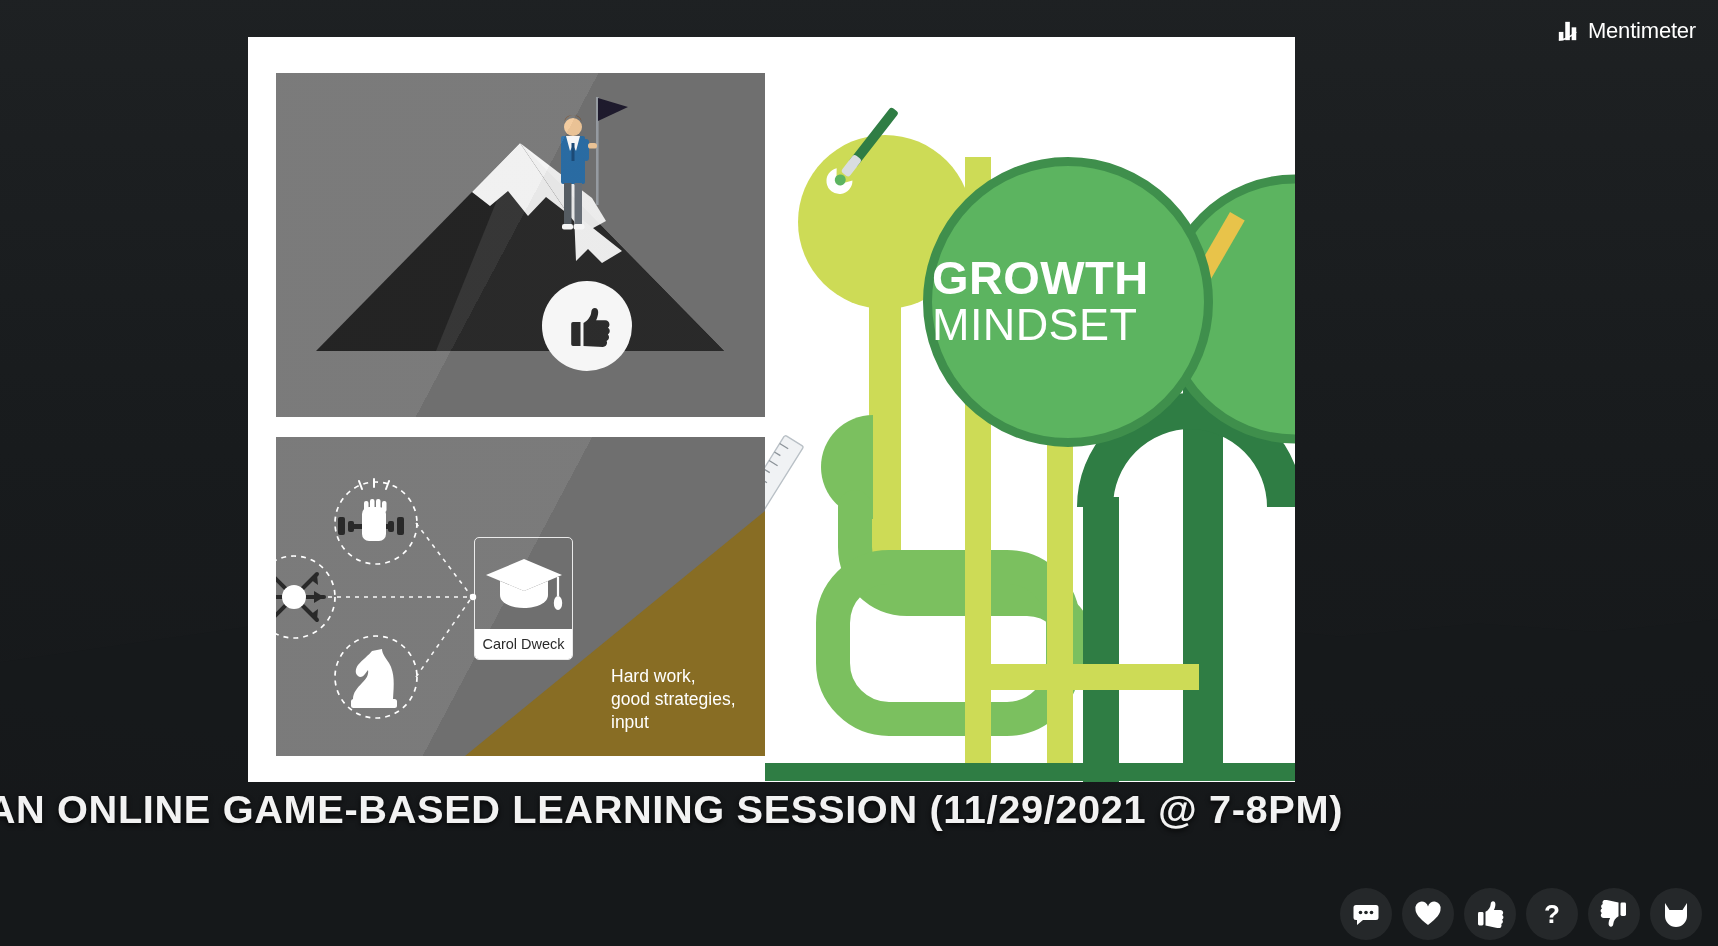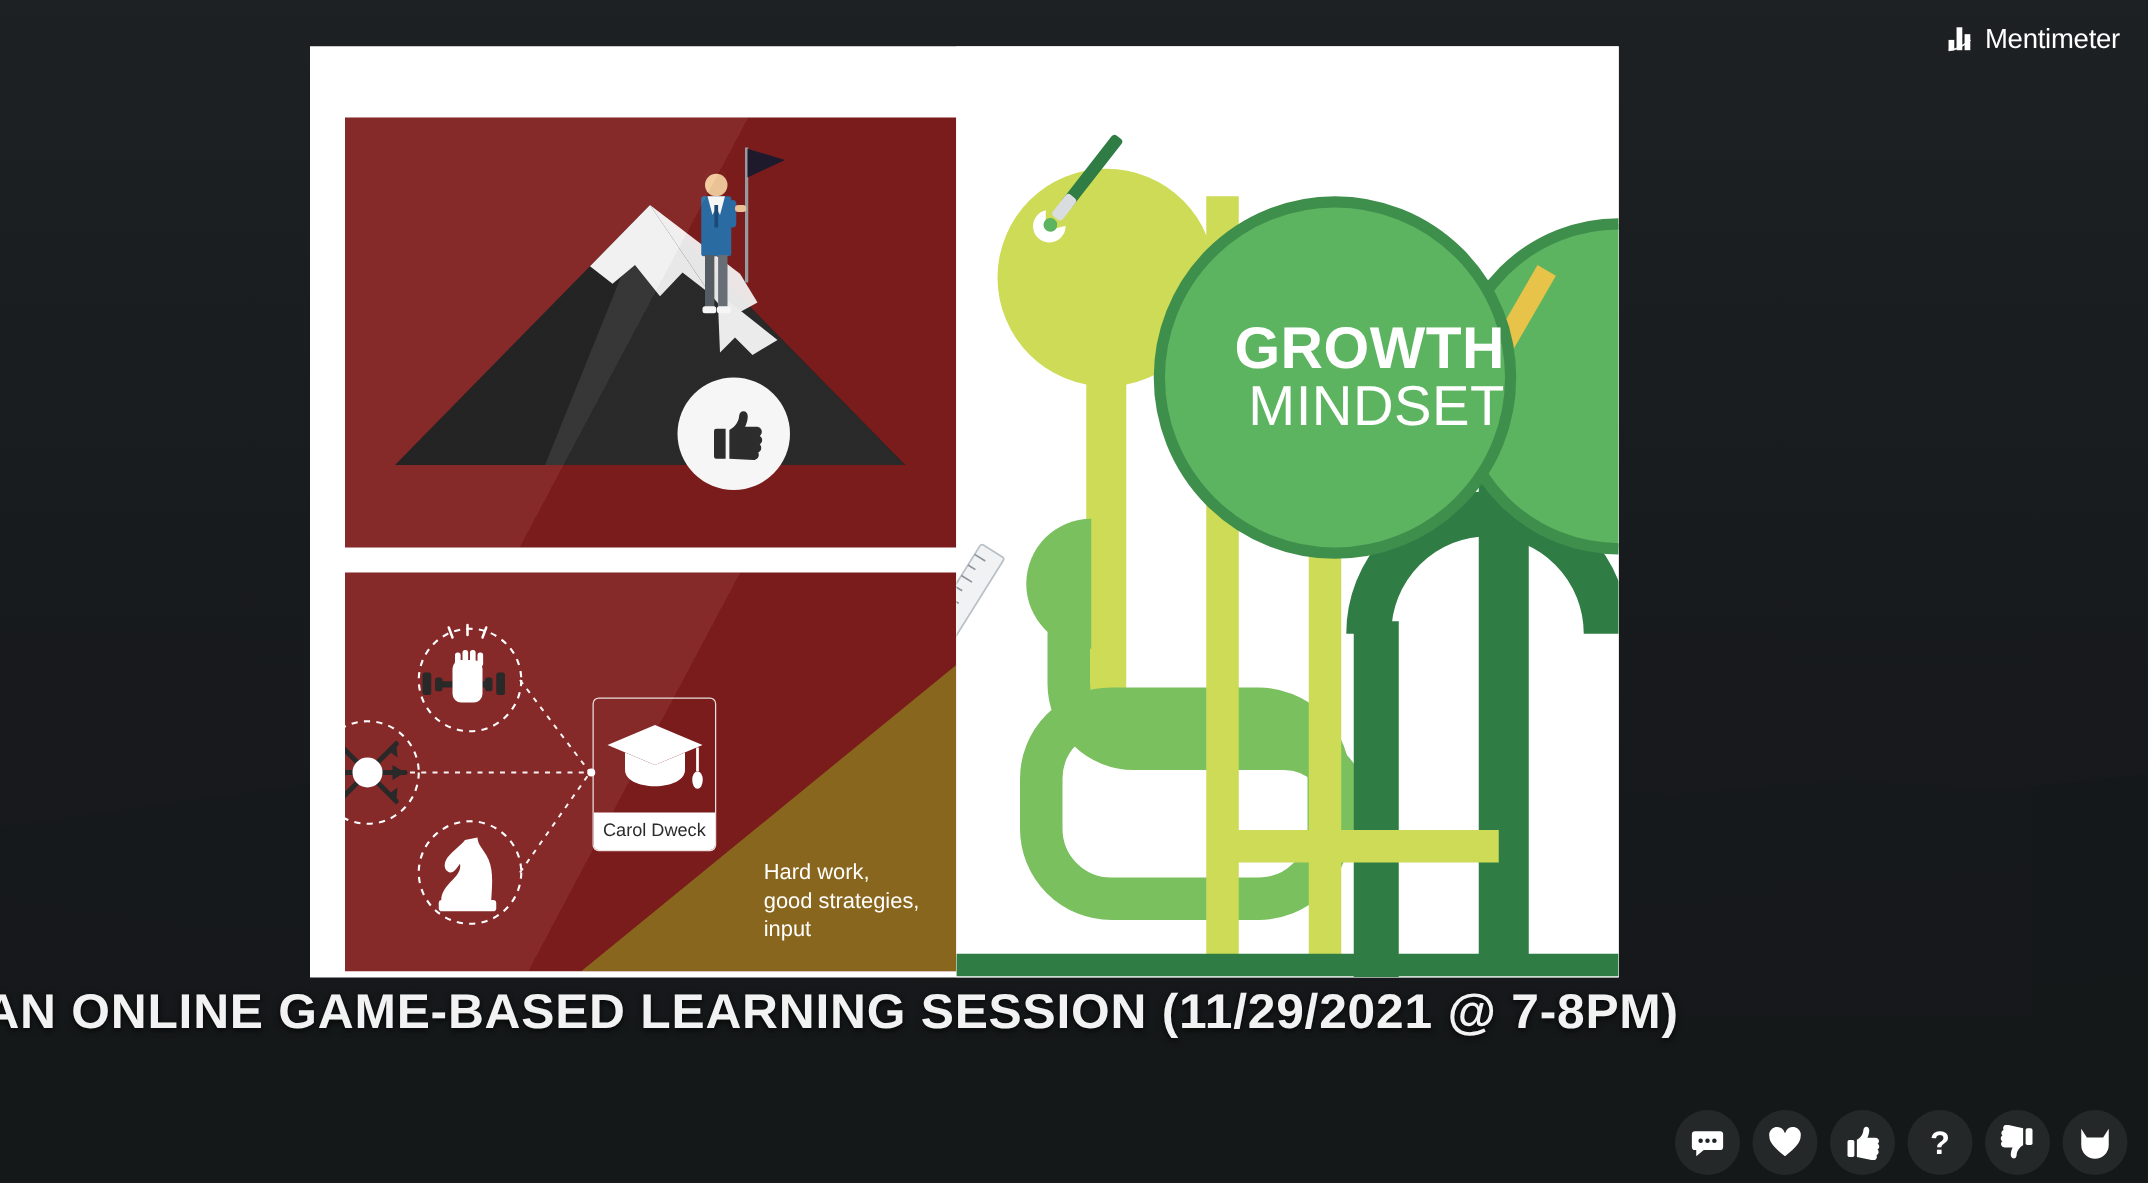--- a/index.html
+++ b/index.html
@@ -72,23 +72,22 @@
     background: #ffffff;
     overflow: hidden;
     z-index: 10;
   }
 
   
   .gold-top, .gold-bottom {
     position: absolute;
     left: 28px;
     width: 489px;
-    background: #7f1d1d;
-    overflow: hidden;
-    margin-top: 21px;
+    background: #737373;
+    overflow: hidden;
   }
   .gold-top { top: 36px; height: 344px; }
   .gold-bottom { top: 400px; height: 319px; }
 
   
   .gold-top::after, .gold-bottom::after {
     content: "";
     position: absolute; inset: 0;
     background: linear-gradient(118deg, rgba(255,255,255,0.055) 0%, rgba(255,255,255,0.055) 48%, rgba(0,0,0,0.035) 48%, rgba(0,0,0,0.035) 100%);
     pointer-events: none;
@@ -156,21 +155,21 @@
 
   .gm-circle {
     position: absolute;
     left: 158px; top: 120px;
     width: 290px; height: 290px;
     border-radius: 50%;
     background: #5cb460;
     border: 9px solid #3f8f4c;
     display: flex;
     flex-direction: column;
-    align-items: flex-end;
+    align-items: flex-start;
     justify-content: center;
     z-index: 20;
   }
   .gm-growth {
     color: #ffffff;
     font-size: 47px;
     font-weight: 700;
     letter-spacing: 0.4px;
     line-height: 1.0;
     font-family: "Liberation Sans", sans-serif;

